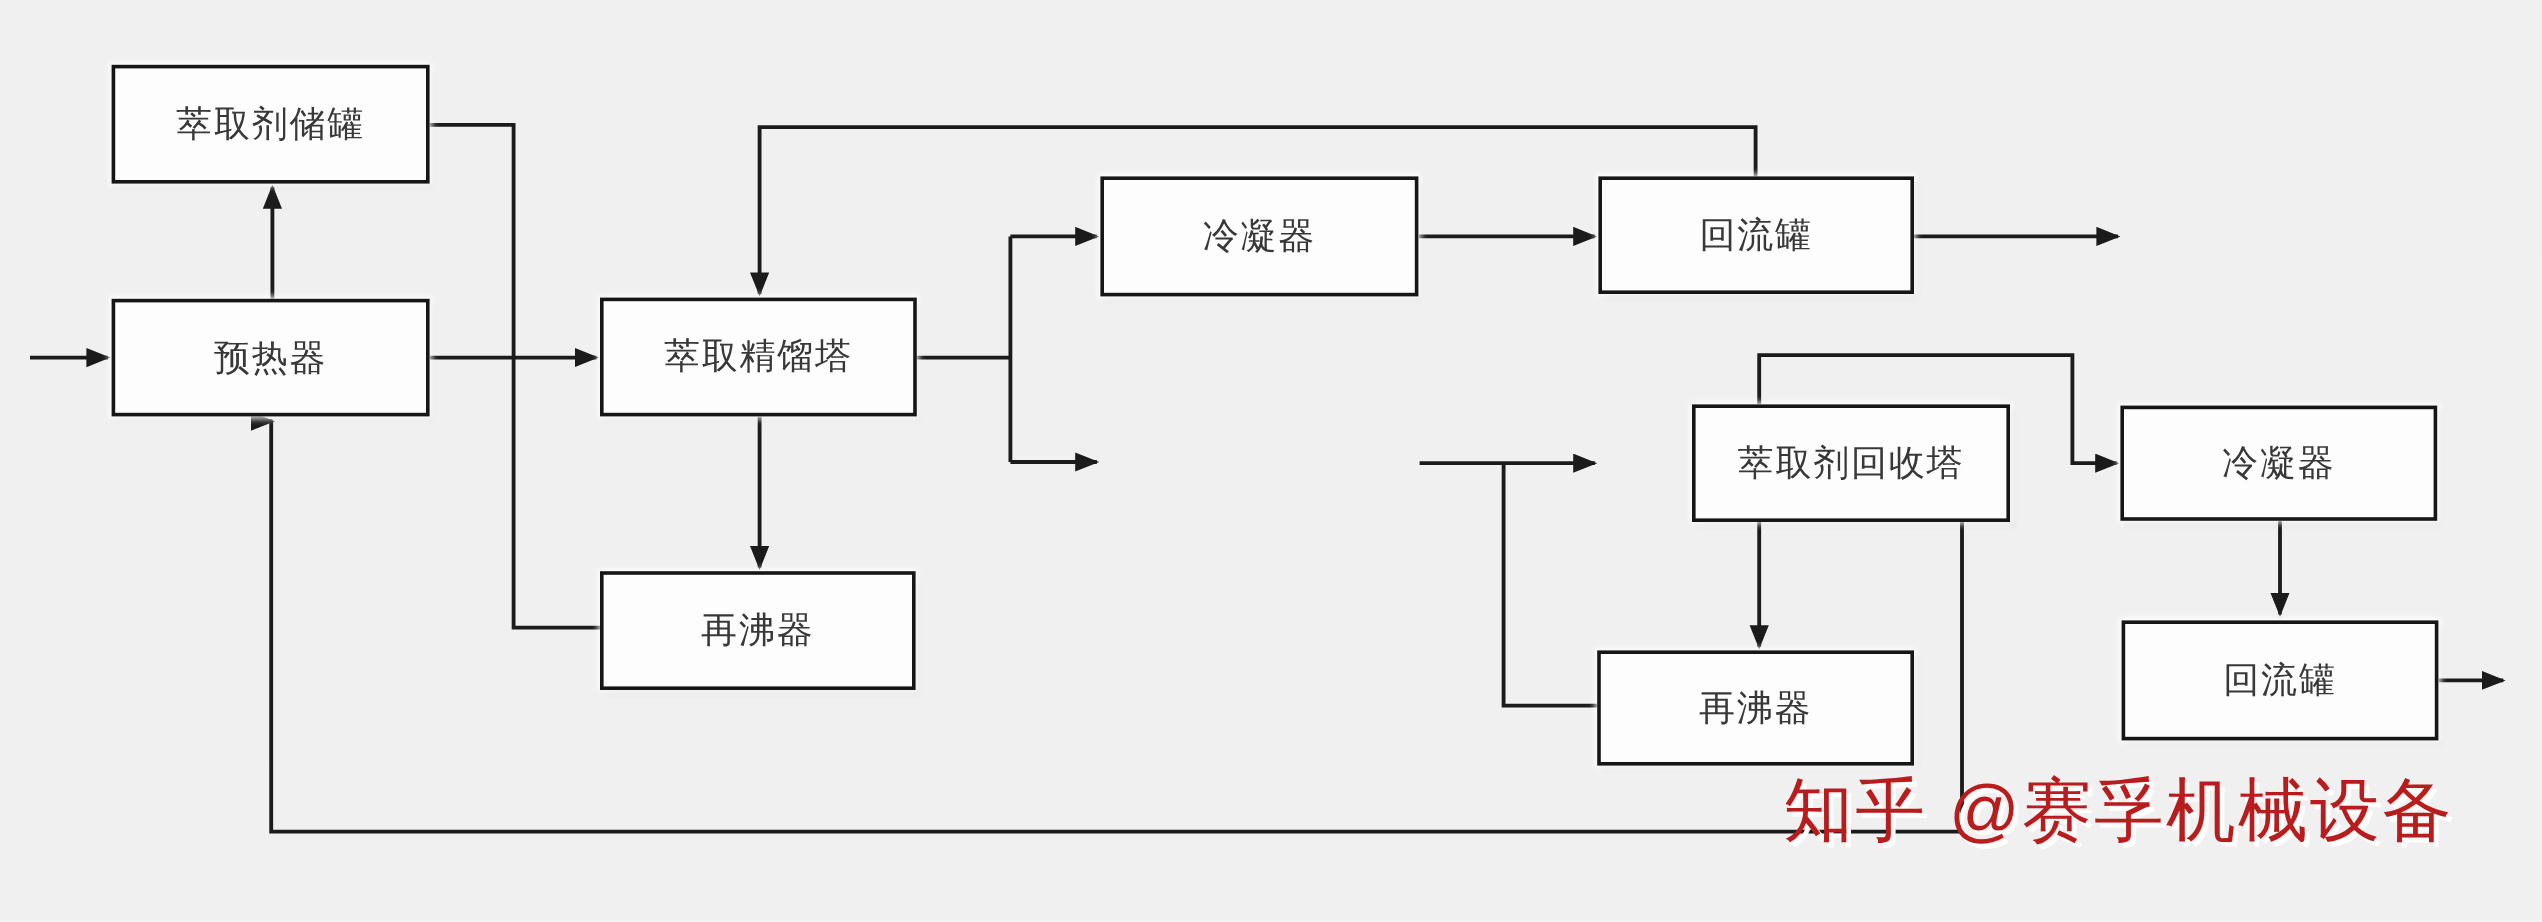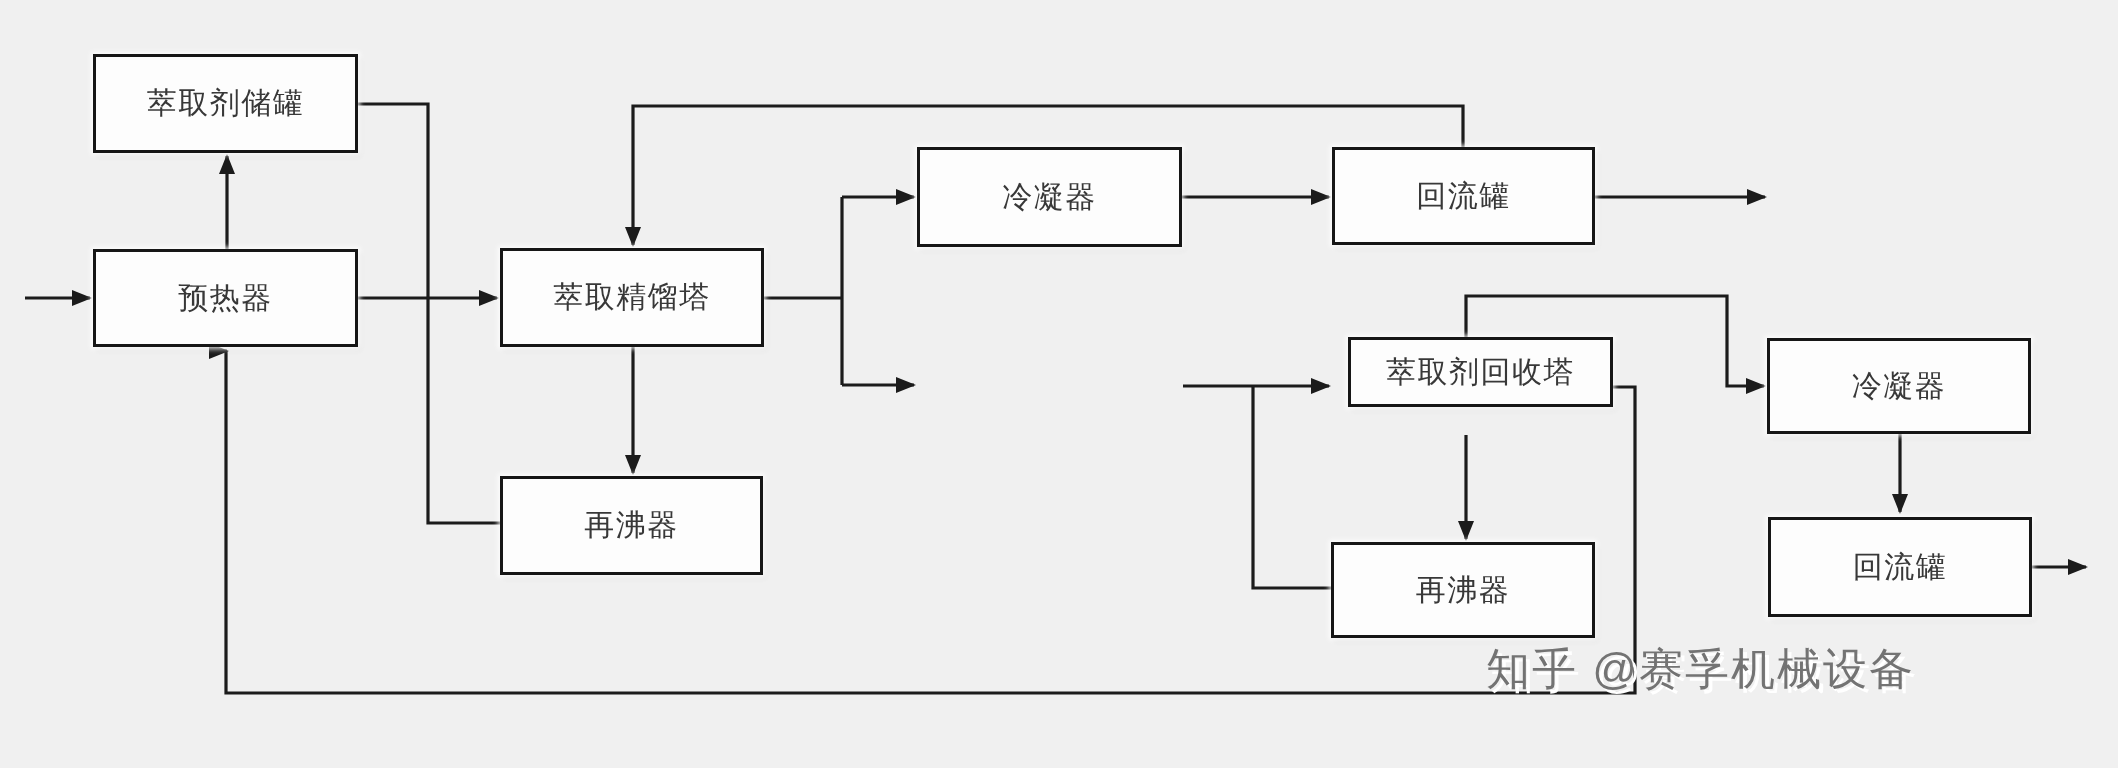--- a/index.html
+++ b/index.html
@@ -32,24 +32,24 @@
     letter-spacing: 1.5px;
     color: #383838;
     z-index: 2;
     box-shadow: 0 0 5px 2px rgba(255,255,255,0.85), 3px 4px 5px rgba(0,0,0,0.05);
   }
   .watermark {
     position: absolute;
     left: 1486px;
     top: 646px;
     z-index: 3;
-    font-size: 44px;
+    font-size: 58px;
     line-height: 1.05;
     font-weight: 400;
-    color: #737373;
+    color: #b91c1c;
     letter-spacing: 2px;
     text-shadow: 4px 4px 0 #ffffff;
     white-space: nowrap;
   }
 </style>
 </head>
 <body>
 
 <div id="canvas">
 
@@ -103,21 +103,21 @@
 
   <div class="node" style="left:93px;  top:249px; width:265px; height:98px;">预热器</div>
 
   <div class="node" style="left:500px; top:476px; width:263px; height:99px;">再沸器</div>
 
   <div class="node" style="left:917px; top:147px; width:265px; height:100px;">冷凝器</div>
 
 
   <div class="node" style="left:1332px; top:147px; width:263px; height:98px;">回流罐</div>
 
-  <div class="node" style="left:1348px; top:337px; width:265px; height:70px;">萃取剂回收塔</div>
+  <div class="node" style="left:1410px; top:337px; width:265px; height:98px;">萃取剂回收塔</div>
 
 
   <div class="node" style="left:1767px; top:338px; width:264px; height:96px;">冷凝器</div>
 
   <div class="node" style="left:1331px; top:542px; width:264px; height:96px;">再沸器</div>
 
   <div class="node" style="left:1768px; top:517px; width:264px; height:100px;">回流罐</div>
 
   <div class="watermark">知乎 @赛孚机械设备</div>
 

